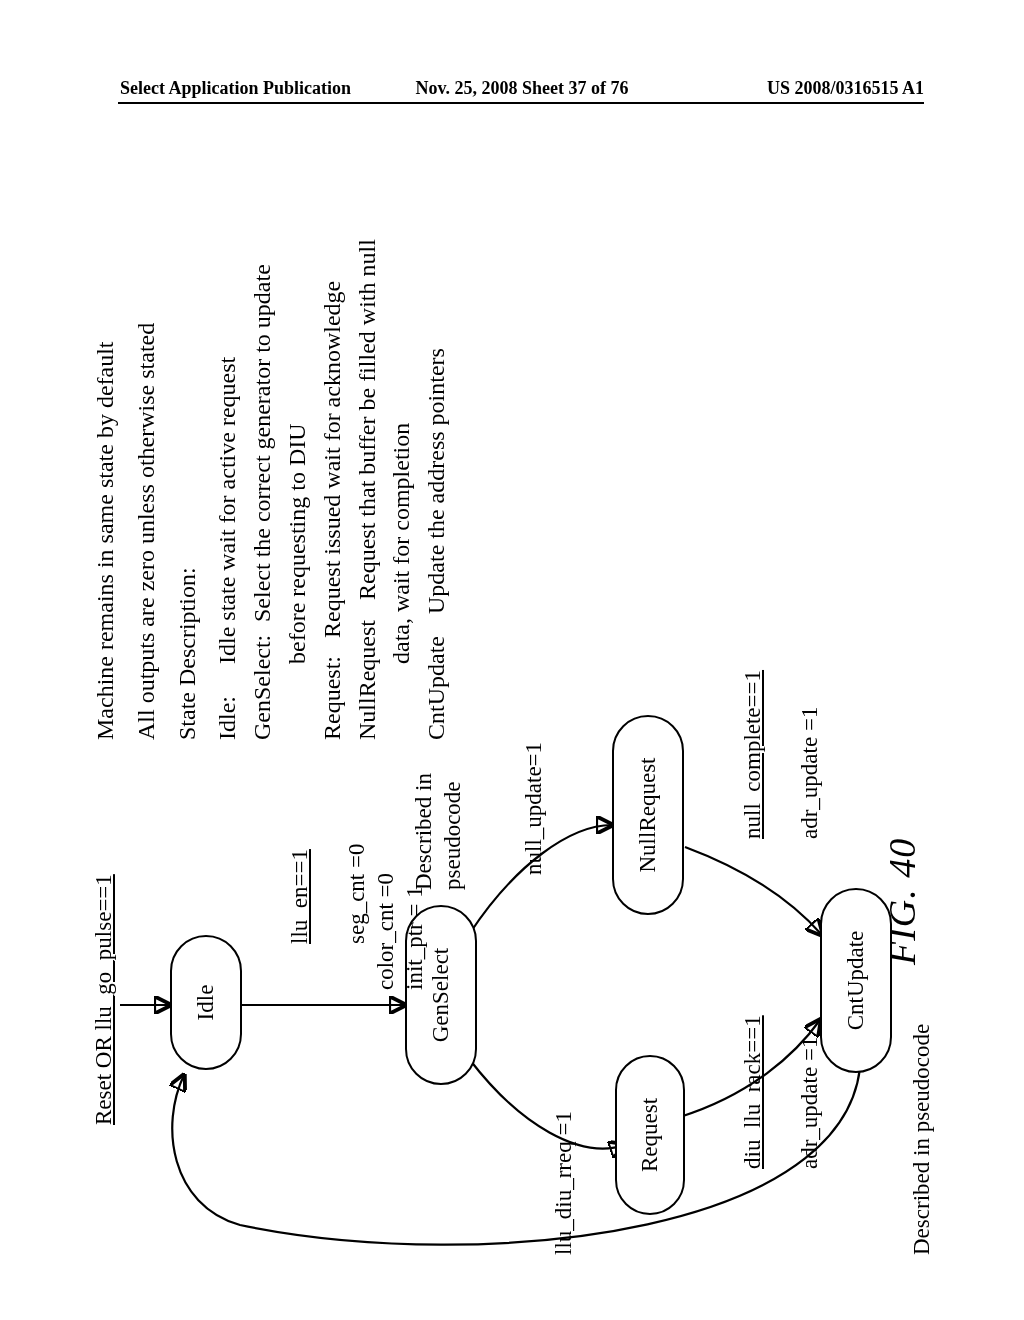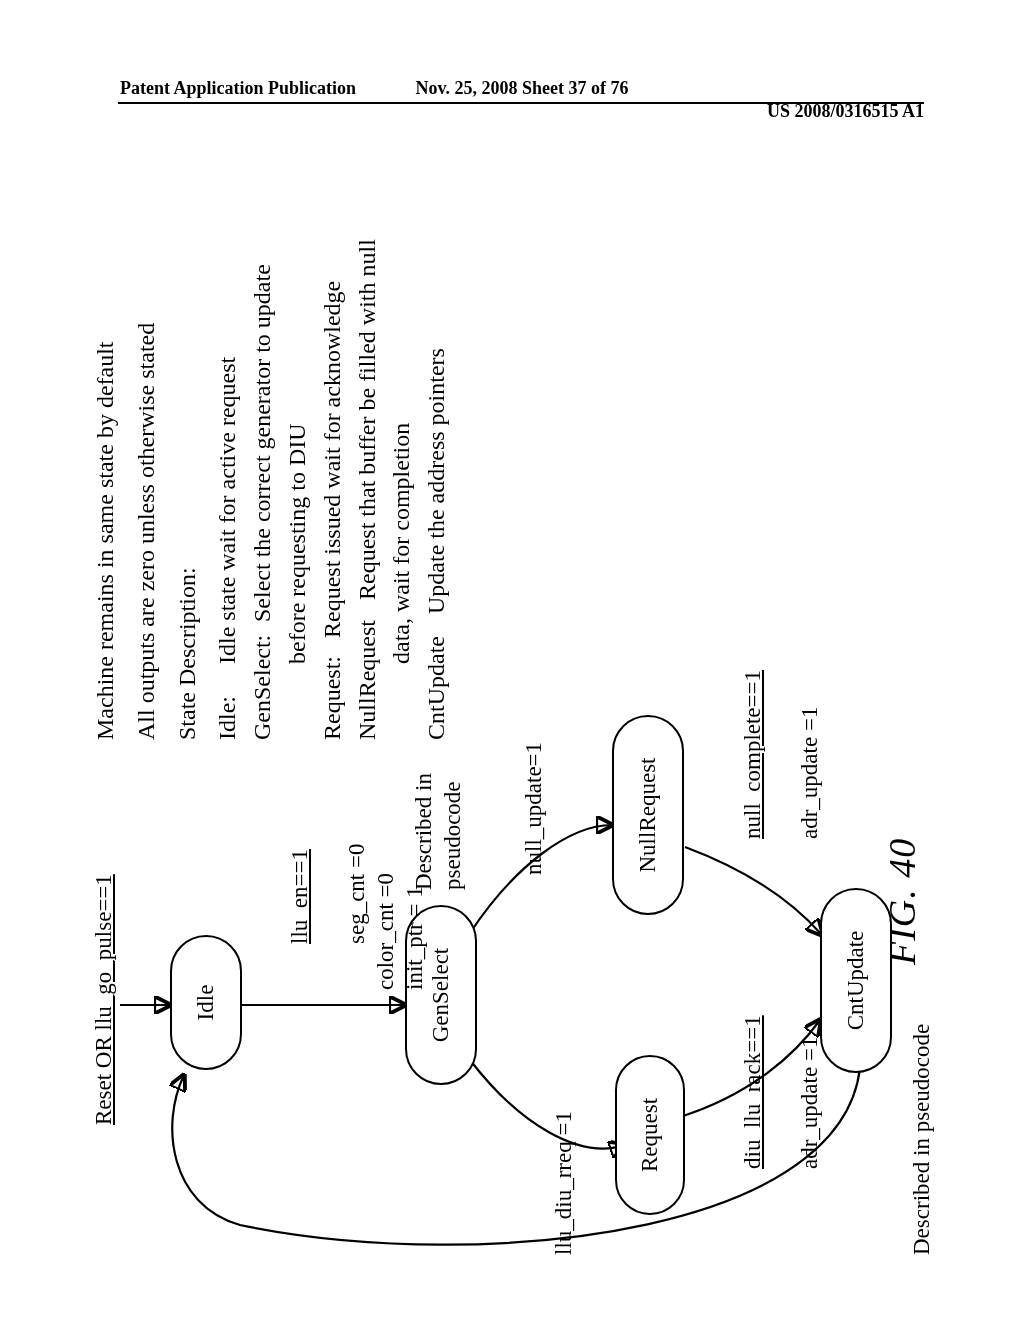--- a/index.html
+++ b/index.html
@@ -14,21 +14,21 @@
   .header {
     position: absolute;
     top: 78px;
     left: 120px;
     right: 100px;
     font-size: 18px;
     font-weight: bold;
   }
   .header .left { float: left; }
   .header .center { position: absolute; left: 50%; transform: translateX(-50%); }
-  .header .right { float: right; margin-top: 23px; }
+  .header .right { float: right; }
   .header-rule {
     position: absolute;
     top: 102px;
     left: 118px;
     right: 100px;
     height: 0;
     border-top: 2.5px solid #000;
   }
 
   
@@ -94,21 +94,21 @@
     font-style: italic;
     font-family: "Times New Roman", serif;
     font-size: 38px;
     letter-spacing: 1px;
   }
 </style>
 </head>
 <body>
 
 <div class="header">
-  <span class="left">Patent Application Publication</span>
+  <span class="left">Select Application Publication</span>
   <span class="center">Nov. 25, 2008  Sheet 37 of 76</span>
   <span class="right">US 2008/0316515 A1</span>
 </div>
 <div class="header-rule"></div>
 
 <div class="sheet">
   <div class="rot-wrap">
     <div class="diagram">
 
       <svg class="arrows" viewBox="0 0 1115 900">

